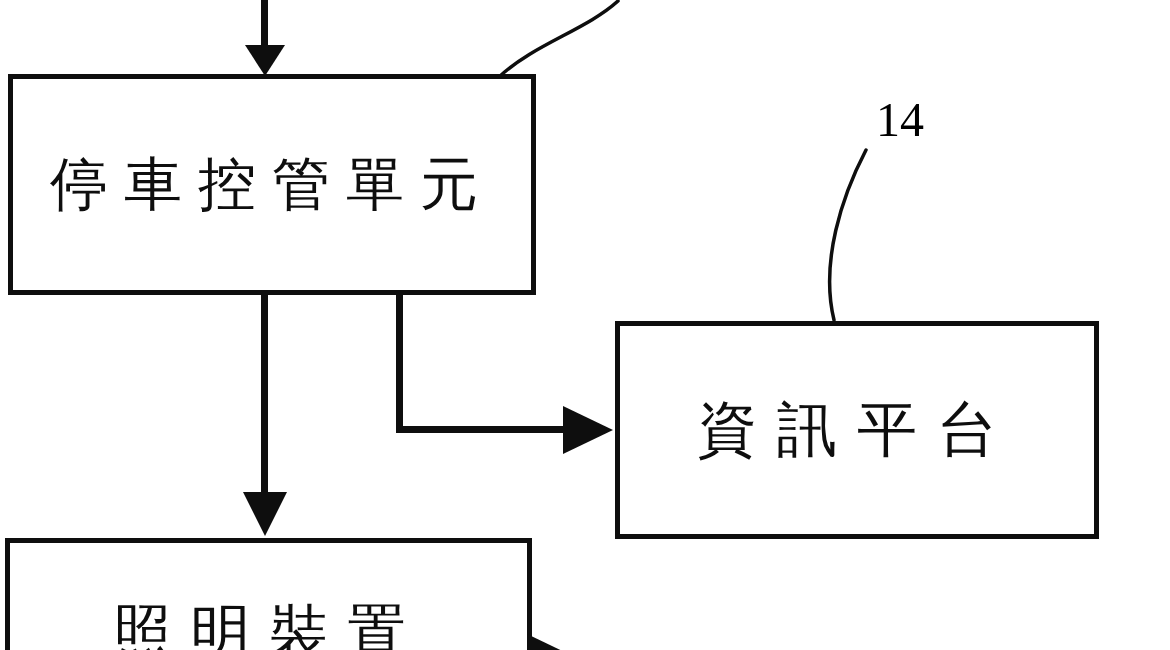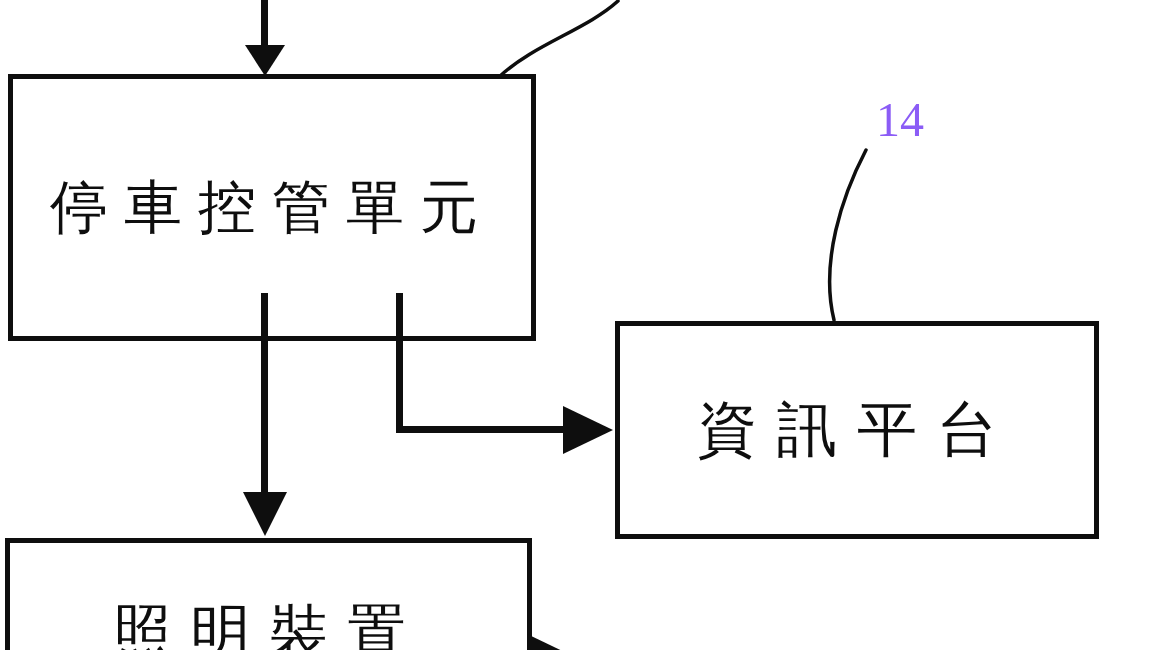--- a/index.html
+++ b/index.html
@@ -25,21 +25,21 @@
     align-items: center;
     justify-content: center;
   }
   .dbox .box-label {
     color: #0e0e0e;
     font-family: "DejaVu Serif", serif;
     white-space: nowrap;
   }
   .box-parking {
     left: 8px; top: 74px;
-    width: 528px; height: 267px;
+    width: 528px; height: 221px;
   }
   .box-parking .box-label {
     font-size: 58px;
     letter-spacing: 16px;
   }
   .box-info {
     left: 615px; top: 321px;
     width: 484px; height: 218px;
   }
   .box-info .box-label {
@@ -87,21 +87,21 @@
   }
   .arrow-right-bottom {
     left: 527px; top: 634px;
     border-top: 24px solid transparent;
     border-bottom: 24px solid transparent;
     border-left: 50px solid #0e0e0e;
   }
   
   .ref-label {
     position: absolute;
-    color: #8b5cf6;
+    color: #000000;
     font-family: "Liberation Serif", serif;
     font-size: 48px;
   }
   .ref-14 { left: 876px; top: 92px; }
   
   .leaders {
     position: absolute;
     left: 0; top: 0;
     width: 1170px; height: 650px;
     pointer-events: none;

